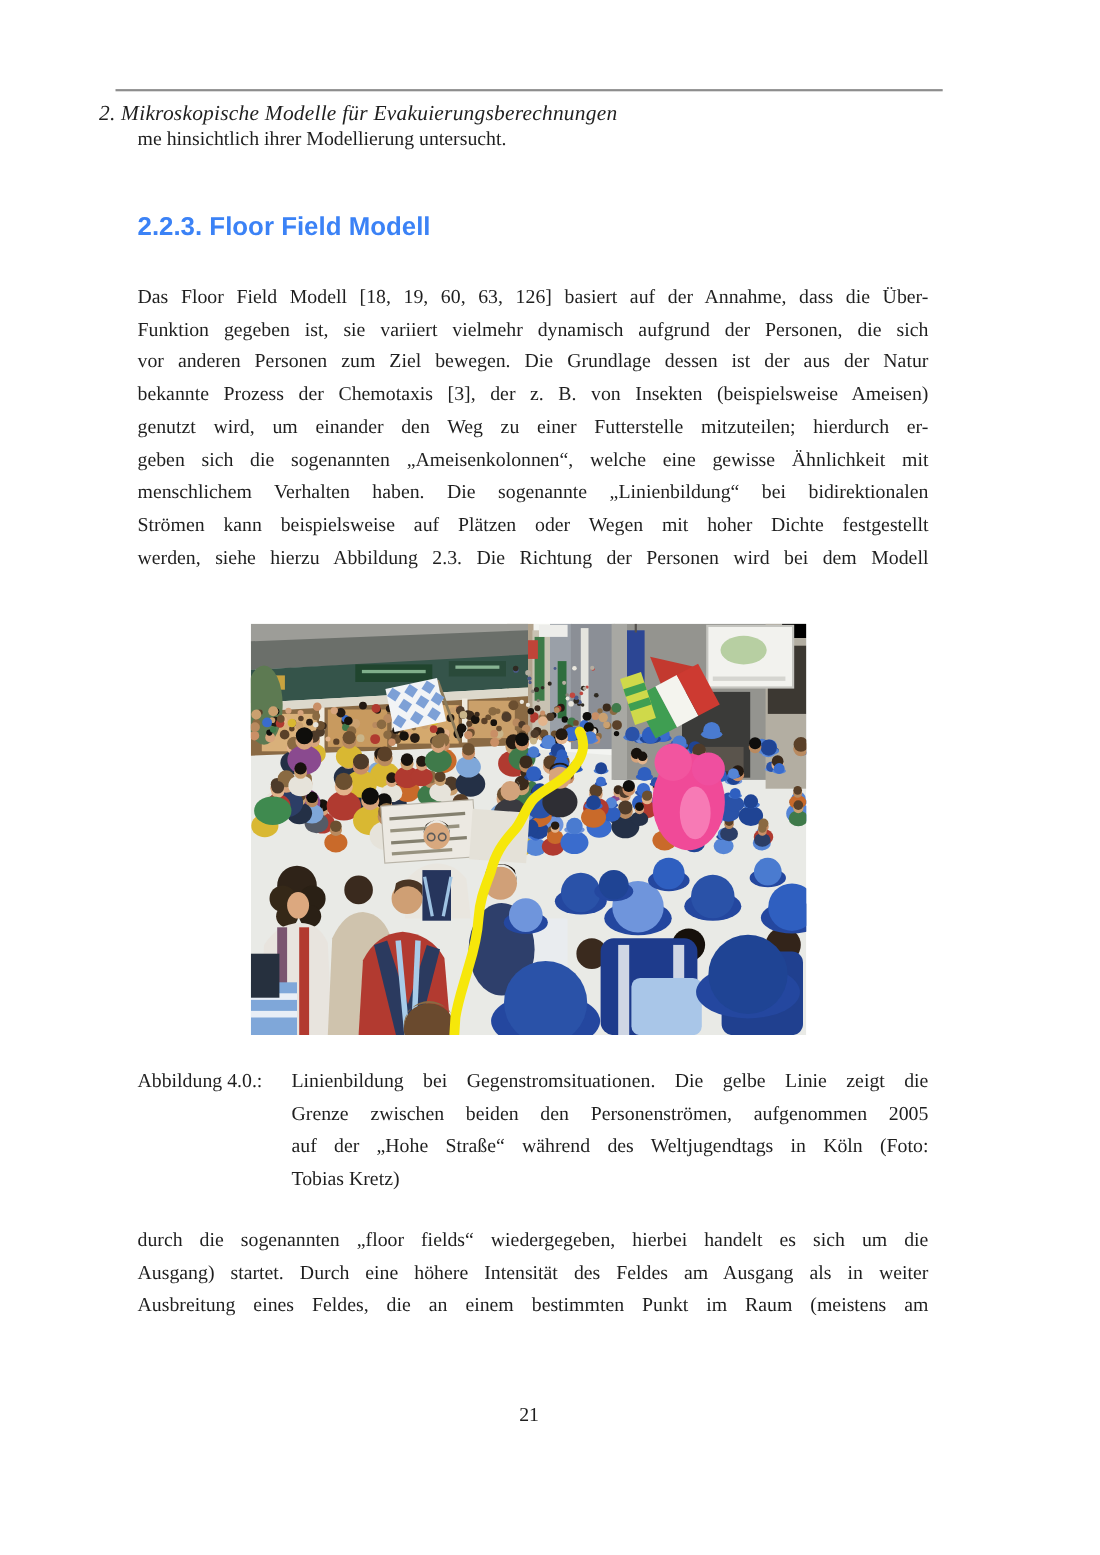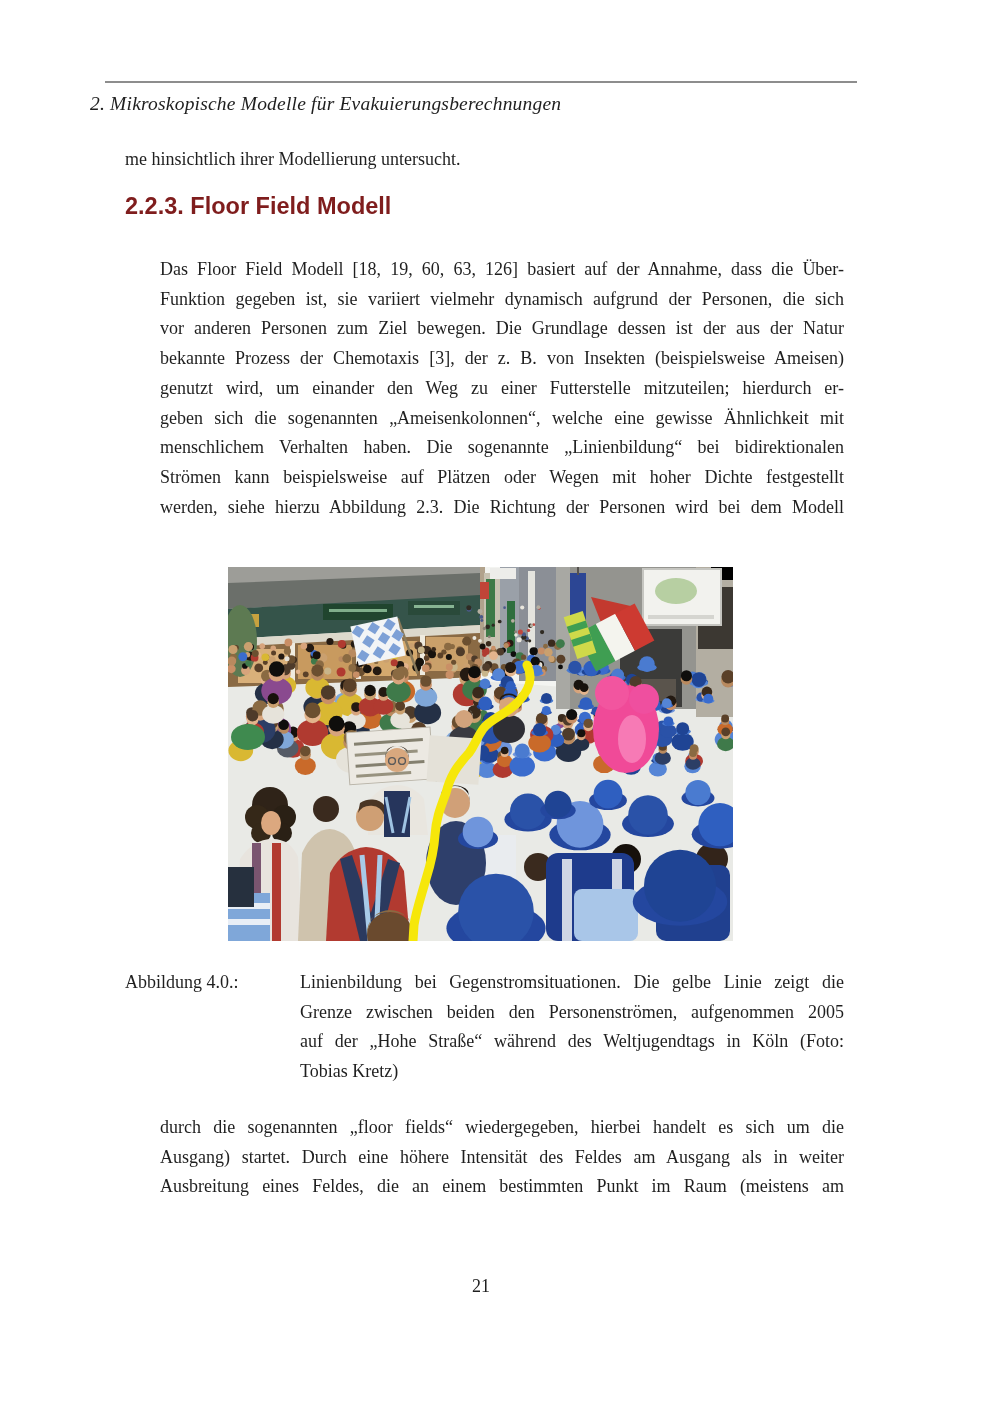--- a/index.html
+++ b/index.html
@@ -1,27 +1,27 @@
 <!DOCTYPE html>
 <html><head>
 <meta charset="utf-8">
 <style>
   html,body{margin:0;padding:0;background:#ffffff;}
   .page{position:relative;width:1000px;height:1414px;background:#ffffff;overflow:hidden;
         font-family:"Liberation Serif", serif;color:#1f1f1f;}
   .header-text{position:absolute;top:53px;left:90px;width:752px;
         font-style:italic;font-size:19.5px;letter-spacing:0.2px;margin-top:40px;}
   .header-rule{position:absolute;top:81px;left:105px;width:752px;height:2px;background:#8d8d8d;}
-  .intro-line{position:absolute;top:116px;left:125px;width:719px;font-size:18px;margin-top:33px;}
+  .intro-line{position:absolute;top:116px;left:125px;width:719px;font-size:18px;}
   .section-heading{position:absolute;top:193px;left:125px;width:719px;
-        font-family:"Liberation Sans", sans-serif;font-weight:bold;font-size:23.5px;color:#7f1d1d;}
+        font-family:"Liberation Sans", sans-serif;font-weight:bold;font-size:23.5px;color:#3b82f6;}
   .para{position:absolute;left:125px;width:719px;font-size:18px;line-height:29.7px;}
   .para-1{top:255px;}
   .para-2{top:1113px;}
-  .tline{text-align:justify;text-align-last:justify;white-space:normal;margin-left:35px;}
+  .tline{text-align:justify;text-align-last:justify;white-space:normal;}
   .caption{position:absolute;left:125px;top:968px;width:719px;font-size:18px;line-height:29.7px;display:flex;}
   .caption-label{width:140px;flex:0 0 140px;}
   .caption-lines{width:579px;flex:0 0 579px;}
   .caption-lines .tline:last-child{text-align-last:left;}
   .figure-photo{position:absolute;left:228px;top:567px;width:505px;height:374px;}
   .figure-photo svg{display:block;width:505px;height:374px;}
   .page-number{position:absolute;top:1276px;left:105px;width:752px;text-align:center;font-size:18px;}
 </style>
 </head>
 <body>

